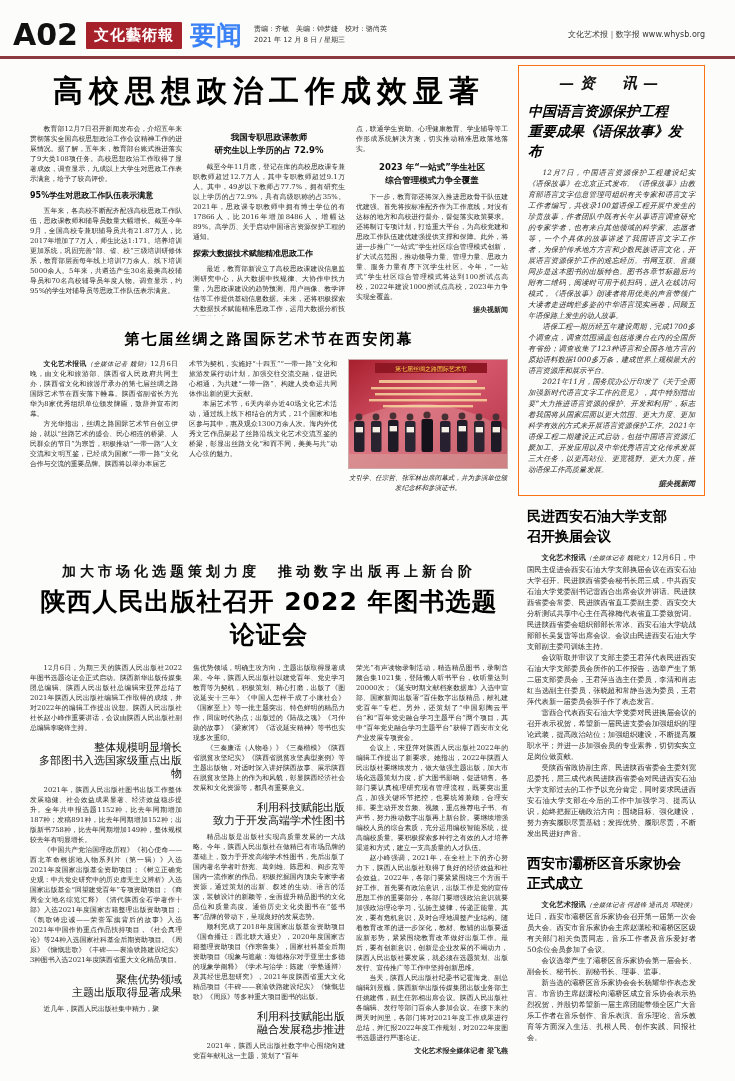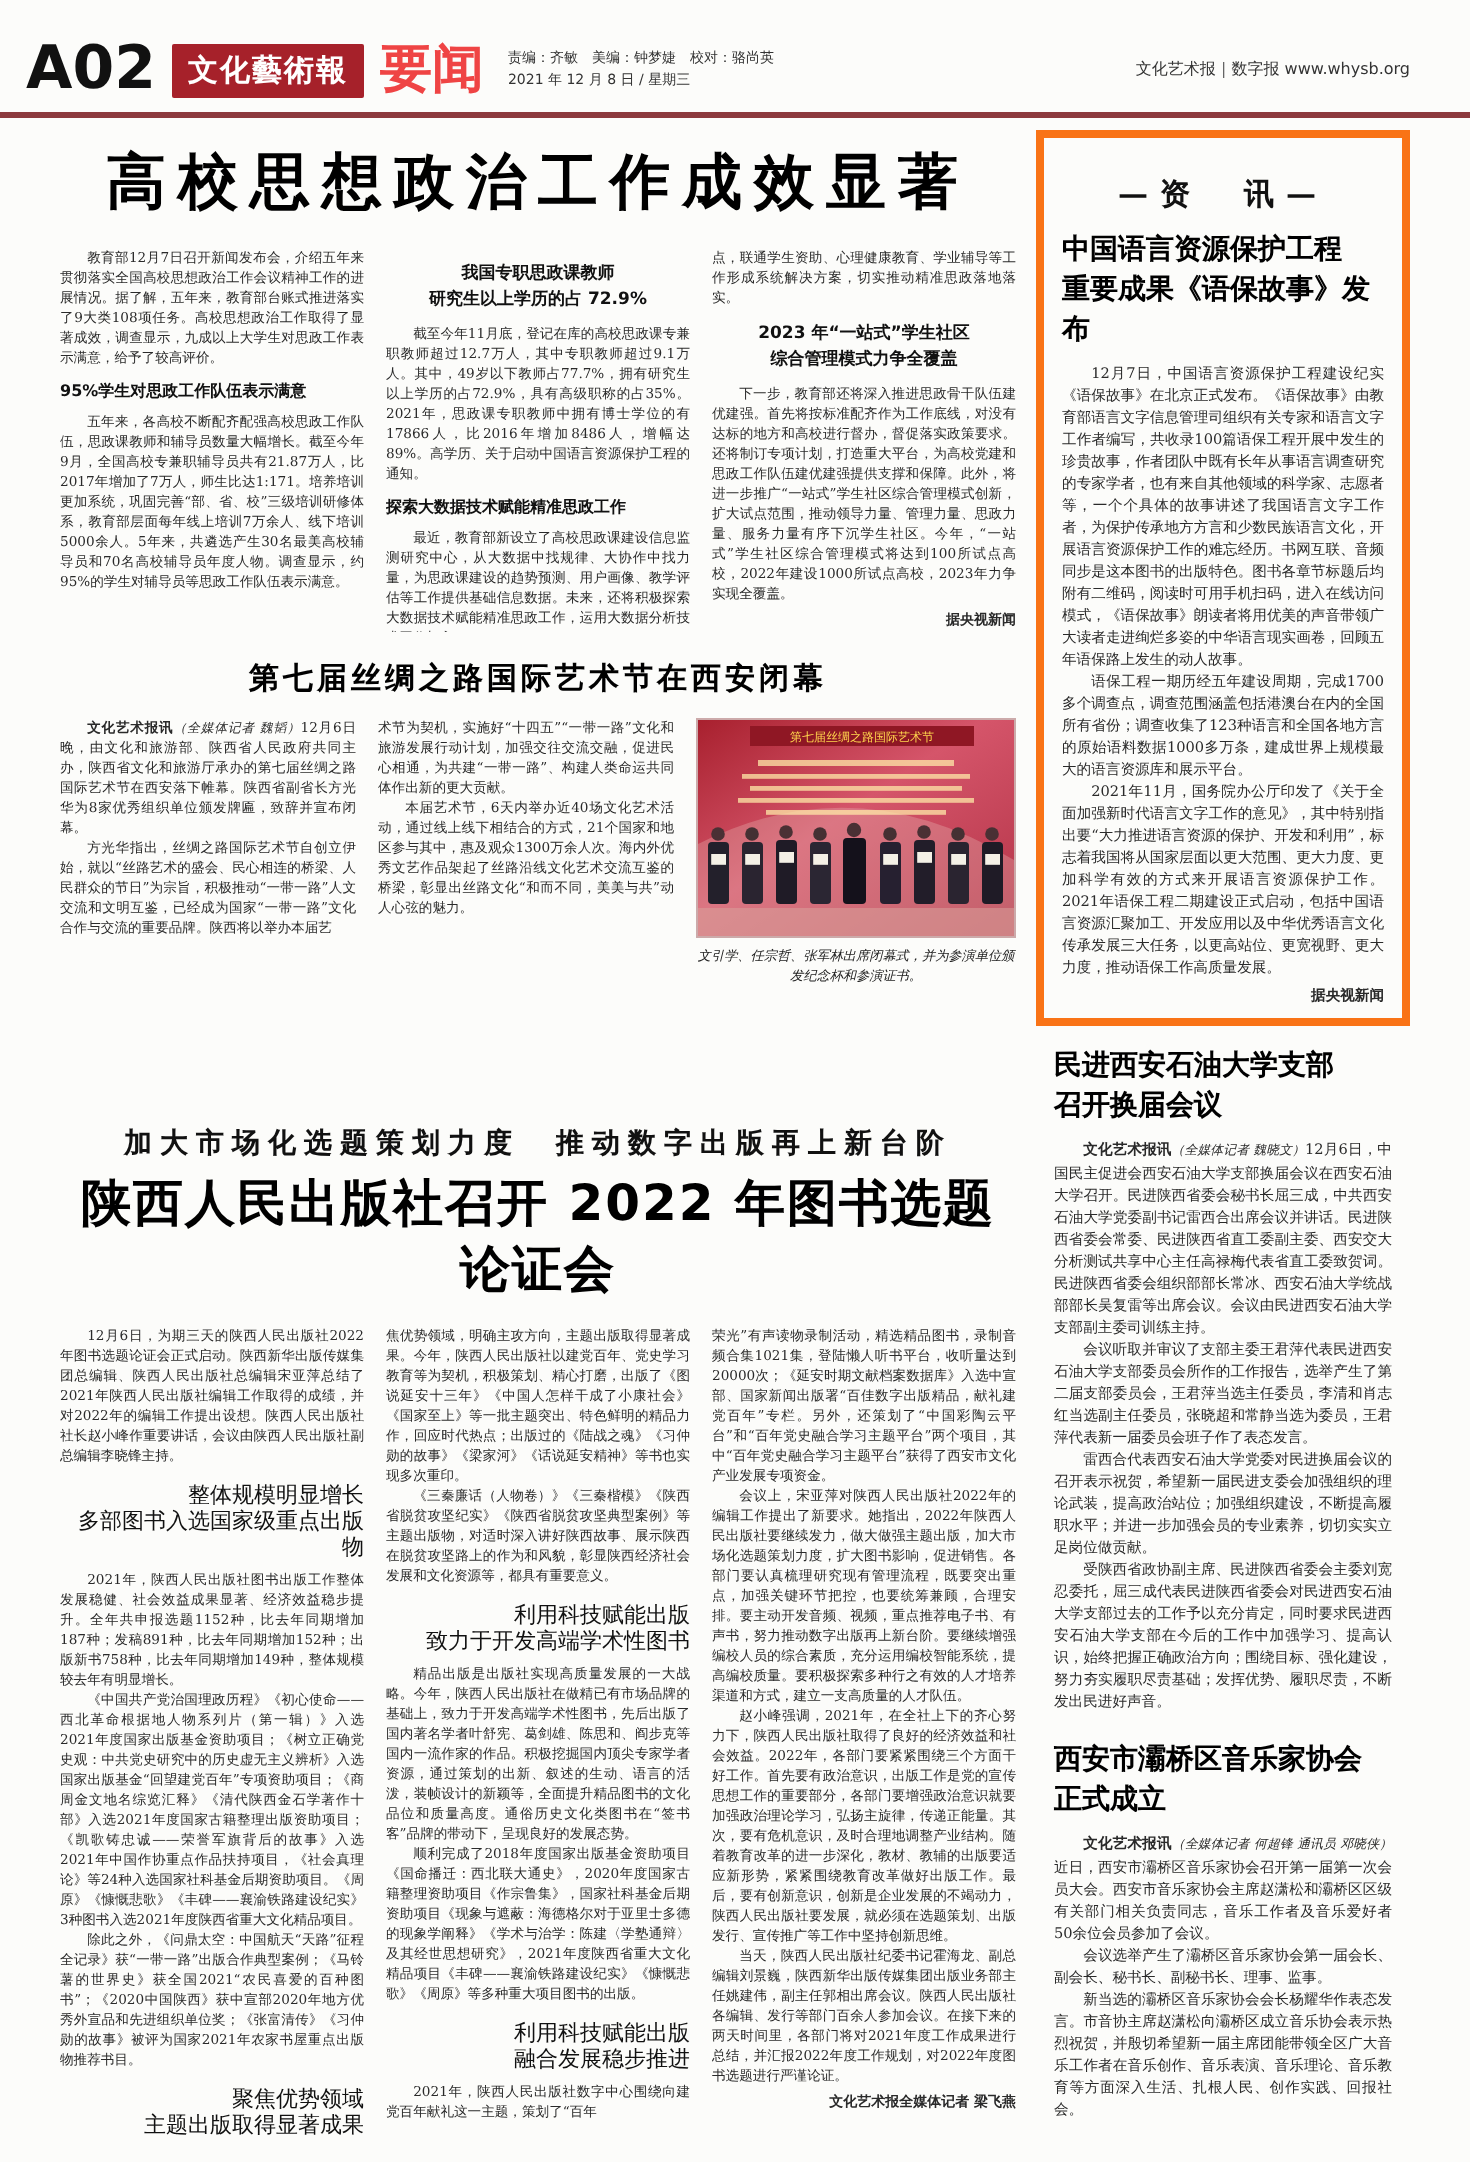--- a/index.html
+++ b/index.html
@@ -5,21 +5,21 @@
   html,body{margin:0;padding:0;}
   body{width:735px;height:1081px;overflow:hidden;background:#efefed;}
   .page{width:735px;height:1081px;background:#fcfcfa;position:relative;overflow:hidden;
         font-family:"DejaVu Serif", serif;color:#262626;}
   
   .hd{display:flex;justify-content:space-between;align-items:flex-end;padding:20px 30px 4px 13px;}
   .hd-left{display:flex;align-items:center;gap:8px;}
   .pageno{font-family:"DejaVu Sans", sans-serif;font-weight:700;font-size:30px;line-height:30px;color:#111;}
   .logo{background:#a6212a;color:#fff;font-family:"DejaVu Serif", serif;font-weight:700;
         font-size:15px;padding:4px 8px;letter-spacing:1px;border-radius:1px;}
-  .section{font-family:"DejaVu Sans", sans-serif;font-weight:700;font-size:26px;line-height:26px;color:#ef4444;}
+  .section{font-family:"DejaVu Sans", sans-serif;font-weight:700;font-size:26px;line-height:26px;color:#3b82f6;}
   .credits{font-family:"DejaVu Sans", sans-serif;font-size:7px;line-height:11px;color:#333;margin-left:4px;}
   .hd-right{font-family:"DejaVu Sans", sans-serif;font-size:8px;color:#333;padding-bottom:10px;}
   .rule{height:3px;background:#8c3a3d;margin:2px 0 0 0;}
   
   .content{display:flex;gap:10px;padding:6px 30px 0 30px;}
   .leftcol{width:478px;flex:0 0 478px;}
   .sidebar{flex:1;min-width:0;}
   .cols{display:flex;gap:11px;}
   .col{flex:1;min-width:0;overflow:hidden;}
   
@@ -52,21 +52,21 @@
   .photo-caption{font-size:6.6px;line-height:10px;text-align:center;margin-top:4px;color:#222;
                  font-style:italic;}
   
   .press{margin-top:16px;}
   .kicker{font-family:"DejaVu Sans", sans-serif;font-weight:600;font-size:14px;letter-spacing:4px;
           text-align:center;color:#111;margin:2px 0 2px;}
   .press h2{font-family:"DejaVu Sans", sans-serif;font-weight:700;font-size:25px;letter-spacing:1px;
             text-align:center;margin:4px 0 12px;color:#000;}
   .press .col{height:410px;}
   
-  .zx-box{border:4px solid #f97316;padding:19px 9px 6px;}
+  .zx-box{border:1px solid #f97316;padding:8px 9px 6px;font-style:italic;}
   .zx-label{font-family:"DejaVu Serif", serif;font-weight:700;font-size:15px;letter-spacing:6px;
             text-align:center;color:#111;margin-bottom:8px;}
   .sb-h{font-family:"DejaVu Sans", sans-serif;font-weight:700;font-size:14px;line-height:20px;
         white-space:pre-line;color:#000;margin:0 0 6px;}
   .sb-body .blk{font-size:7.3px;line-height:11px;}
   .sb-art{margin-top:14px;padding:0 9px;}
   .sb-art.first{margin-top:10px;}
 </style>
 </head>
 <body>
@@ -203,21 +203,20 @@
       <article class="press">
         <div class="kicker">加大市场化选题策划力度　推动数字出版再上新台阶</div>
         <h2>陕西人民出版社召开 2022 年图书选题论证会</h2>
         <div class="cols">
           <div class="col">
               <p class="blk para">12月6日，为期三天的陕西人民出版社2022年图书选题论证会正式启动。陕西新华出版传媒集团总编辑、陕西人民出版社总编辑宋亚萍总结了2021年陕西人民出版社编辑工作取得的成绩，并对2022年的编辑工作提出设想。陕西人民出版社社长赵小峰作重要讲话，会议由陕西人民出版社副总编辑李晓锋主持。</p>
               <p class="blk subhead-left2">整体规模明显增长
 多部图书入选国家级重点出版物</p>
               <p class="blk para">2021年，陕西人民出版社图书出版工作整体发展稳健、社会效益成果显著、经济效益稳步提升。全年共申报选题1152种，比去年同期增加187种；发稿891种，比去年同期增加152种；出版新书758种，比去年同期增加149种，整体规模较去年有明显增长。</p>
               <p class="blk para">《中国共产党治国理政历程》《初心使命——西北革命根据地人物系列片（第一辑）》入选2021年度国家出版基金资助项目；《树立正确党史观：中共党史研究中的历史虚无主义辨析》入选国家出版基金“回望建党百年”专项资助项目；《商周金文地名综览汇释》《清代陕西金石学著作十部》入选2021年度国家古籍整理出版资助项目；《凯歌铸忠诚——荣誉军旗背后的故事》入选2021年中国作协重点作品扶持项目，《社会真理论》等24种入选国家社科基金后期资助项目。《周原》《慷慨悲歌》《丰碑——襄渝铁路建设纪实》3种图书入选2021年度陕西省重大文化精品项目。</p>
-              <p class="blk para">除此之外，《问鼎太空：中国航天“天路”征程全记录》获“一带一路”出版合作典型案例；《马铃薯的世界史》获全国2021“农民喜爱的百种图书”；《2020中国陕西》获中宣部2020年地方优秀外宣品和先进组织单位奖；《张富清传》《习仲勋的故事》被评为国家2021年农家书屋重点出版物推荐书目。</p>
               <p class="blk subhead-left2">聚焦优势领域
 主题出版取得显著成果</p>
               <p class="blk para">近几年，陕西人民出版社集中精力，聚</p>
             </div>
           <div class="col">
               <p class="blk para-cont">焦优势领域，明确主攻方向，主题出版取得显著成果。今年，陕西人民出版社以建党百年、党史学习教育等为契机，积极策划、精心打磨，出版了《图说延安十三年》《中国人怎样干成了小康社会》《国家至上》等一批主题突出、特色鲜明的精品力作，回应时代热点；出版过的《陆战之魂》《习仲勋的故事》《梁家河》《话说延安精神》等书也实现多次重印。</p>
               <p class="blk para">《三秦廉话（人物卷）》《三秦楷模》《陕西省脱贫攻坚纪实》《陕西省脱贫攻坚典型案例》等主题出版物，对适时深入讲好陕西故事、展示陕西在脱贫攻坚路上的作为和风貌，彰显陕西经济社会发展和文化资源等，都具有重要意义。</p>
               <p class="blk subhead-left2">利用科技赋能出版
 致力于开发高端学术性图书</p>
               <p class="blk para">精品出版是出版社实现高质量发展的一大战略。今年，陕西人民出版社在做精已有市场品牌的基础上，致力于开发高端学术性图书，先后出版了国内著名学者叶舒宪、葛剑雄、陈思和、阎步克等国内一流作家的作品。积极挖掘国内顶尖专家学者资源，通过策划的出新、叙述的生动、语言的活泼，装帧设计的新颖等，全面提升精品图书的文化品位和质量高度。通俗历史文化类图书在“签书客”品牌的带动下，呈现良好的发展态势。</p>

